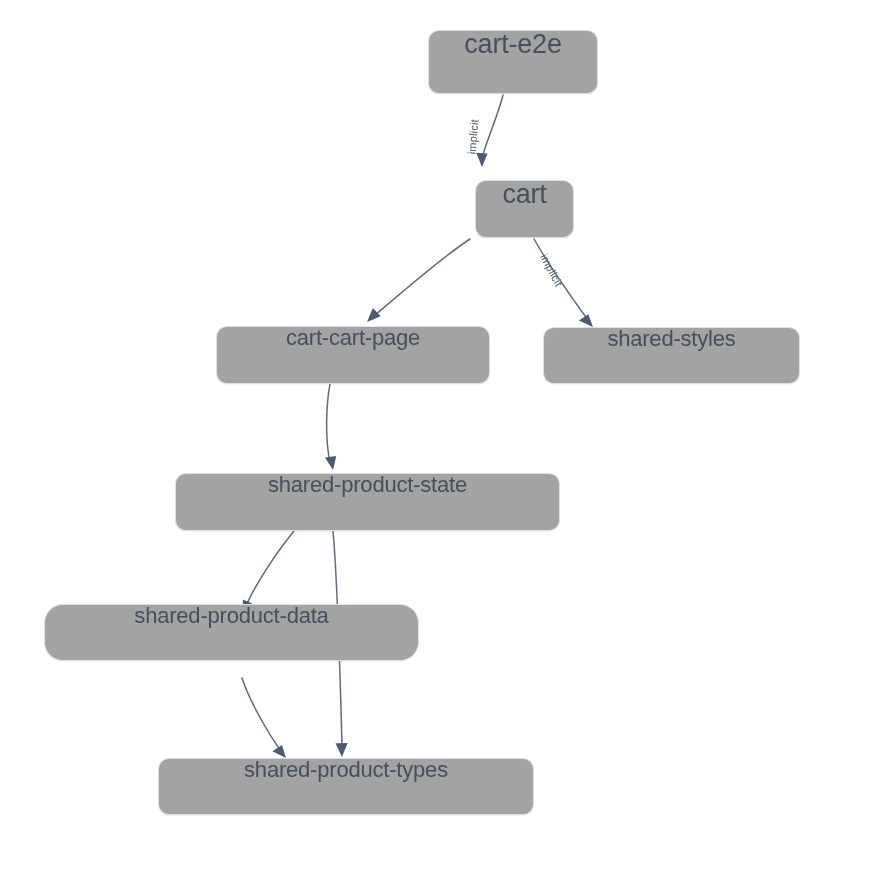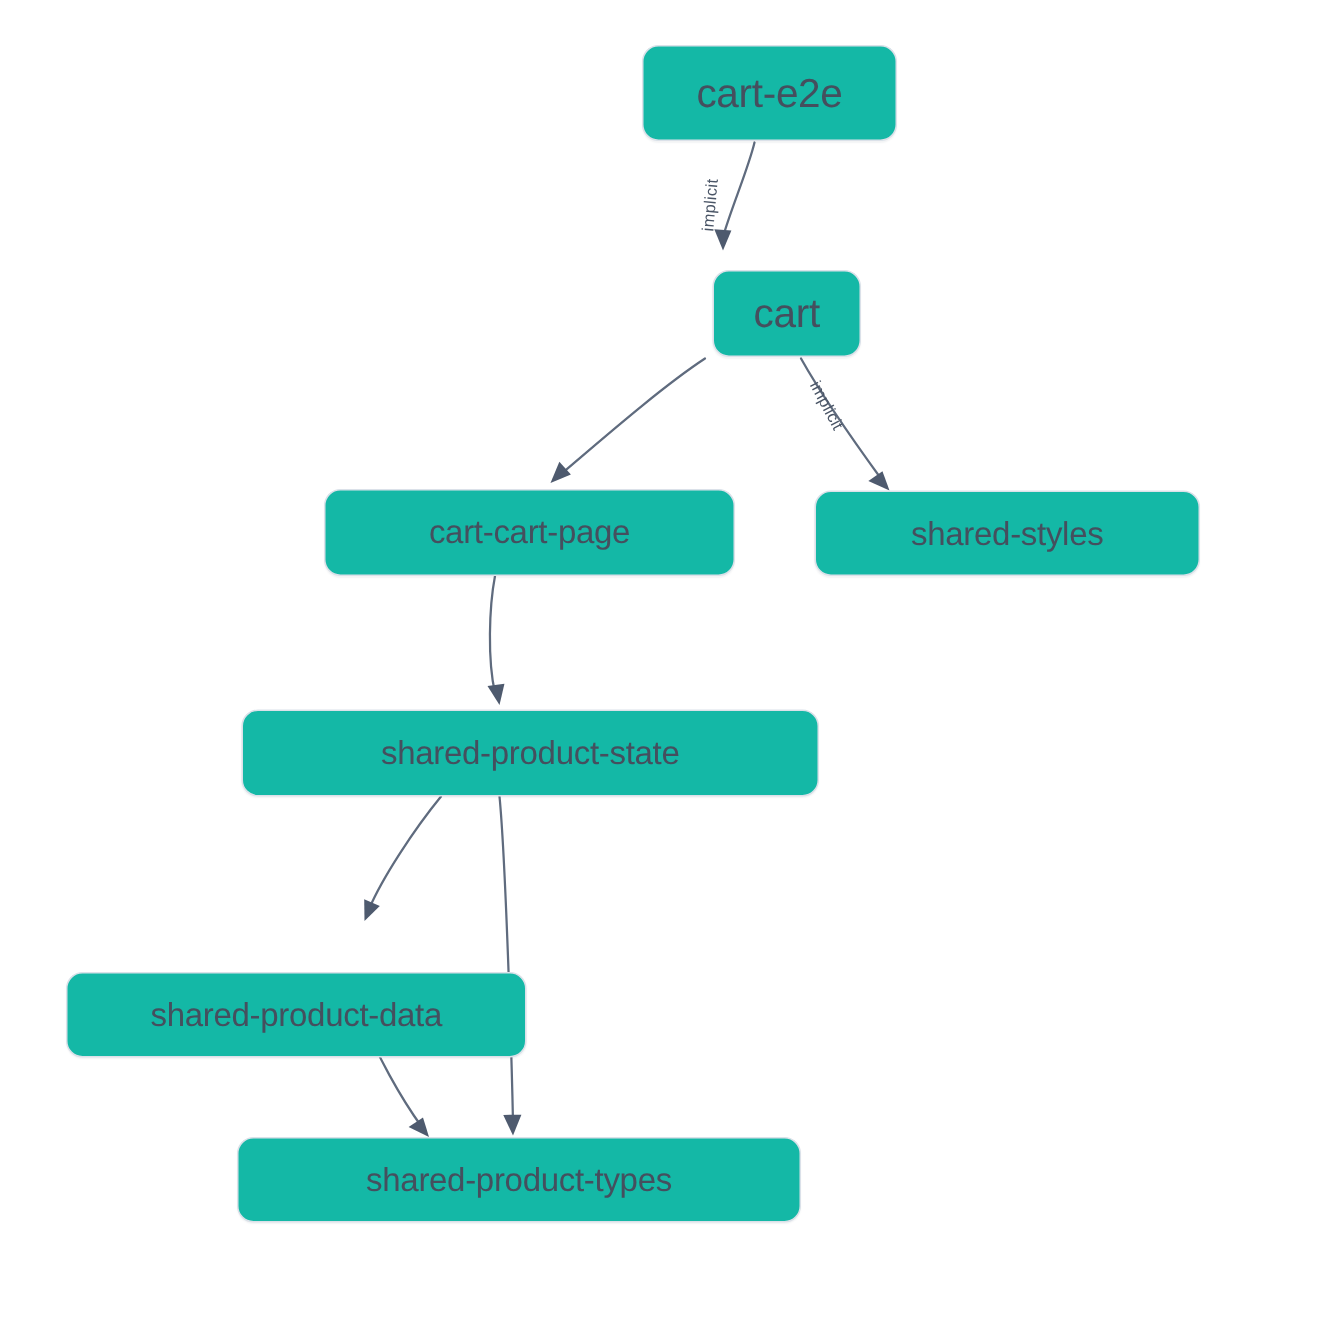--- a/index.html
+++ b/index.html
@@ -47,25 +47,24 @@
   #node-layer {
     position: absolute;
     left: 0;
     top: 0;
     width: 896px;
     height: 886px;
   }
   .graph-node {
     position: absolute;
     box-sizing: border-box;
-    background: #14b8a6;
+    background: #a3a3a3;
     border: 1px solid #dbe1e9;
     border-radius: 11px;
     display: flex;
-    align-items: center;
     justify-content: center;
     box-shadow: 0 1px 1px rgba(80, 95, 120, 0.07);
   }
   .graph-node .node-label {
     font-family: "Liberation Sans", "DejaVu Sans", sans-serif;
     font-size: 22px;
     font-weight: 400;
     color: #454f5e;
     white-space: nowrap;
     letter-spacing: -0.2px;
@@ -117,24 +116,24 @@
     </div>
     <div class="graph-node node-small" style="left: 463px; top: 180px; width: 99px; height: 58px; margin-left: 12px;">
       <span class="node-label">cart</span>
     </div>
     <div class="graph-node" style="left: 216px; top: 326px; width: 274px; height: 58px;">
       <span class="node-label">cart-cart-page</span>
     </div>
     <div class="graph-node" style="left: 543px; top: 327px; width: 257px; height: 57px;">
       <span class="node-label">shared-styles</span>
     </div>
-    <div class="graph-node" style="left: 161px; top: 473px; width: 385px; height: 58px;">
+    <div class="graph-node" style="left: 175px; top: 473px; width: 385px; height: 58px;">
       <span class="node-label">shared-product-state</span>
     </div>
-    <div class="graph-node" style="left: 44px; top: 648px; width: 307px; height: 57px;">
+    <div class="graph-node" style="left: 44px; top: 604px; width: 375px; height: 57px; border-radius: 19px;">
       <span class="node-label">shared-product-data</span>
     </div>
     <div class="graph-node" style="left: 158px; top: 758px; width: 376px; height: 57px;">
       <span class="node-label">shared-product-types</span>
     </div>
   </div>
 
 </div>
 
 </body></html>

